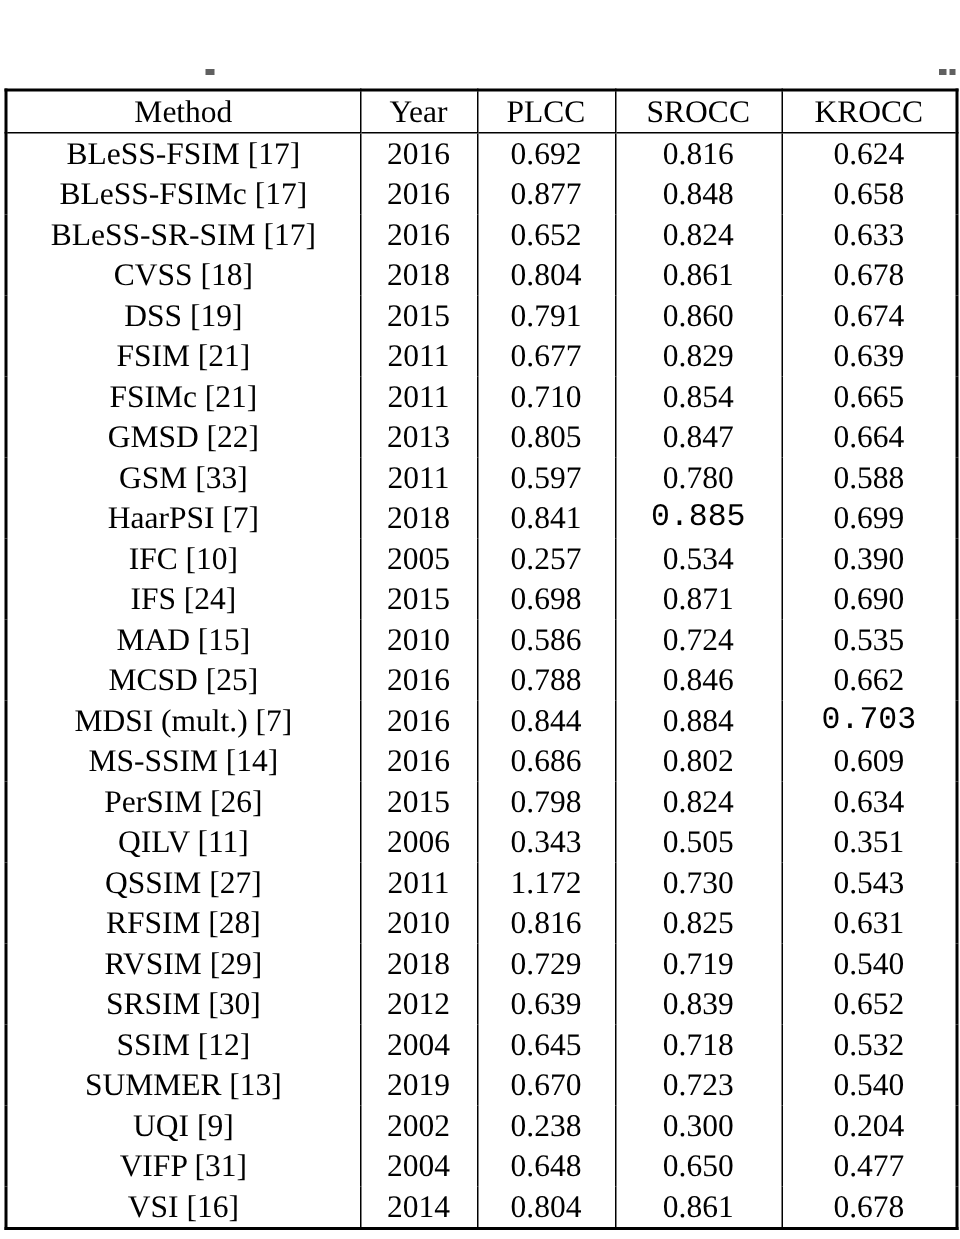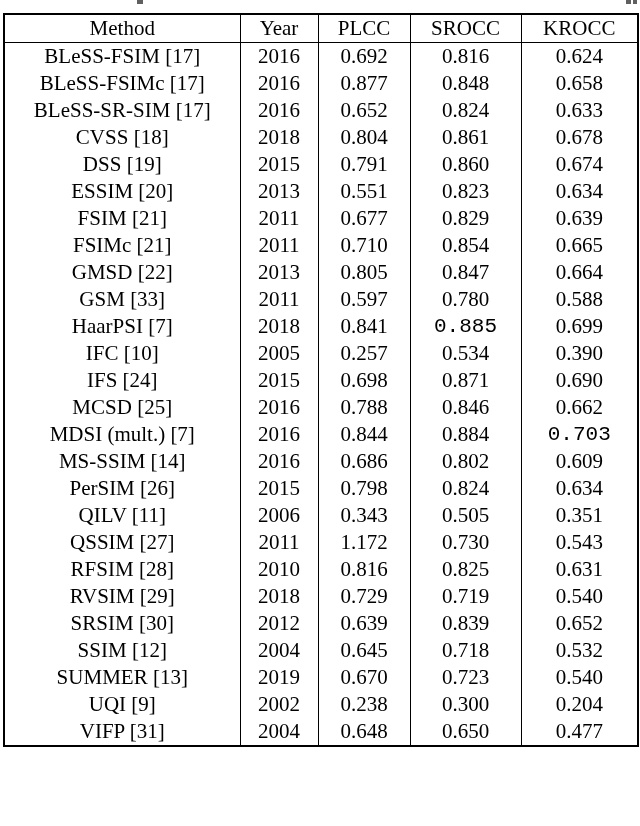--- a/index.html
+++ b/index.html
@@ -13,20 +13,21 @@
     font-family: "Liberation Serif", "DejaVu Serif", serif;
     color: #000000;
     overflow: hidden;
   }
 
   #page {
     position: relative;
     width: 640px;
     height: 586px;
     background: #ffffff;
+    margin-top: 46px;
   }
 
   
   .clip-frag {
     position: absolute;
     top: 0px;
     height: 4px;
     background: #2b2b2b;
     opacity: 0.75;
   }
@@ -143,27 +144,20 @@
             <td class="vl">0.678</td>
           </tr>
           <tr>
             <td>DSS [19]</td>
             <td class="vl">2015</td>
             <td class="vl">0.791</td>
             <td class="vl">0.860</td>
             <td class="vl">0.674</td>
           </tr>
           <tr>
-            <td>ESSIM [20]</td>
-            <td class="vl">2013</td>
-            <td class="vl">0.551</td>
-            <td class="vl">0.823</td>
-            <td class="vl">0.634</td>
-          </tr>
-          <tr>
             <td>FSIM [21]</td>
             <td class="vl">2011</td>
             <td class="vl">0.677</td>
             <td class="vl">0.829</td>
             <td class="vl">0.639</td>
           </tr>
           <tr>
             <td>FSIMc [21]</td>
             <td class="vl">2011</td>
             <td class="vl">0.710</td>
@@ -199,20 +193,27 @@
             <td class="vl">0.390</td>
           </tr>
           <tr>
             <td>IFS [24]</td>
             <td class="vl">2015</td>
             <td class="vl">0.698</td>
             <td class="vl">0.871</td>
             <td class="vl">0.690</td>
           </tr>
           <tr>
+            <td>MAD [15]</td>
+            <td class="vl">2010</td>
+            <td class="vl">0.586</td>
+            <td class="vl">0.724</td>
+            <td class="vl">0.535</td>
+          </tr>
+          <tr>
             <td>MCSD [25]</td>
             <td class="vl">2016</td>
             <td class="vl">0.788</td>
             <td class="vl">0.846</td>
             <td class="vl">0.662</td>
           </tr>
           <tr>
             <td>MDSI (mult.) [7]</td>
             <td class="vl">2016</td>
             <td class="vl">0.844</td>
@@ -289,17 +290,24 @@
             <td class="vl">0.300</td>
             <td class="vl">0.204</td>
           </tr>
           <tr>
             <td>VIFP [31]</td>
             <td class="vl">2004</td>
             <td class="vl">0.648</td>
             <td class="vl">0.650</td>
             <td class="vl">0.477</td>
           </tr>
+          <tr>
+            <td>VSI [16]</td>
+            <td class="vl">2014</td>
+            <td class="vl">0.804</td>
+            <td class="vl">0.861</td>
+            <td class="vl">0.678</td>
+          </tr>
         </tbody>
     </table>
   </div>
 
 </div>
 
 </body></html>

